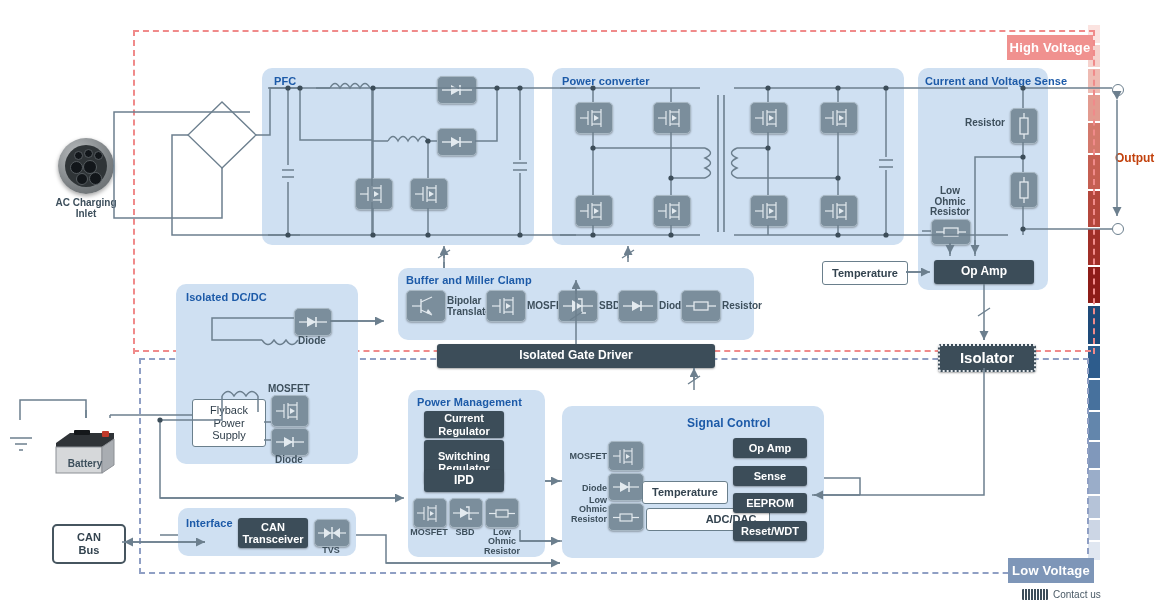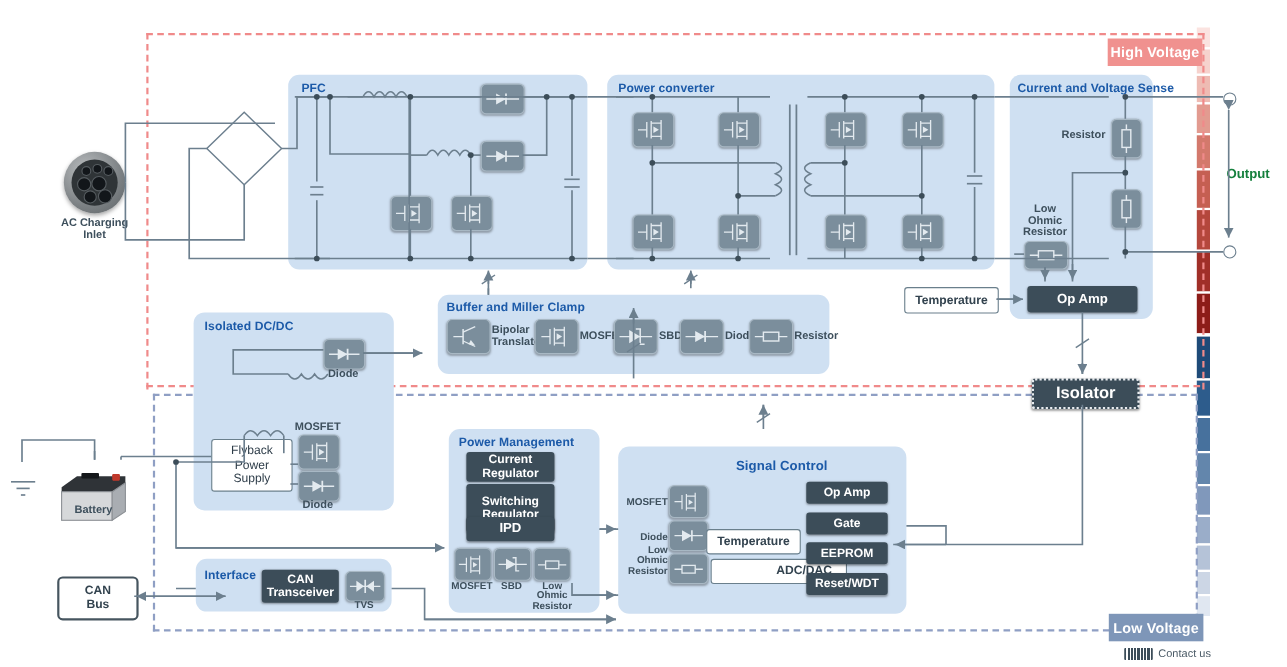--- a/index.html
+++ b/index.html
@@ -38,21 +38,21 @@
   .badge-hv{background:#f0918f;}
   .badge-lv{background:#7e96b8;}
 
   
   .strip{position:absolute;width:12px;}
   .strip div{width:100%;}
 
   
   #ov{position:absolute;left:0;top:0;width:1170px;height:606px;pointer-events:none;}
 
-  .outlbl{position:absolute;color:#15803d;font-weight:bold;font-size:12px;padding-left:20px;}
+  .outlbl{position:absolute;color:#c2410c;font-weight:bold;font-size:12px;padding-left:20px;}
   .contact{position:absolute;display:flex;align-items:center;gap:5px;color:#4a5a66;font-size:10px;}
   .contact .ic{width:26px;height:11px;background:#3c4d59;border-radius:1px;
      background-image:repeating-linear-gradient(90deg,#3c4d59 0 2px,#fff 2px 3px);}
 
   
   .inlet{position:absolute;border-radius:50%;background:radial-gradient(circle at 35% 30%,#b9bcbe,#7c8184 60%,#5c6164);
          box-shadow:0 2px 4px rgba(0,0,0,.35);display:flex;align-items:center;justify-content:center;}
   .inlet .core{width:76%;height:76%;border-radius:50%;background:#2f3437;position:relative;}
   .inlet .pin{position:absolute;border-radius:50%;background:#12161a;border:1px solid #565c60;}
   
@@ -373,20 +373,23 @@
   <div class="lbl" style="left:659px;top:301px;">Diode</div>
 
   <div class="chip" style="left:681px;top:290px;width:38px;height:30px;">
     <svg width="30" height="14" viewBox="0 0 30 14">
         <line x1="0" y1="7" x2="30" y2="7" stroke="#e3eaef" stroke-width="1.3"></line>
         <rect x="8" y="3" width="14" height="8" fill="#7b8e9c" stroke="#e3eaef" stroke-width="1.3"></rect>
       </svg>
   </div>
   <div class="lbl" style="left:722px;top:301px;">Resistor</div>
 
+  <div class="dblk" style="left:437px;top:344px;width:278px;height:24px;font-size:12px;">
+    <span>Isolated Gate Driver</span>
+  </div>
 
   <div class="grp" style="left:176px;top:284px;width:182px;height:180px;"></div>
   <div class="grp-title" style="left:186px;top:291px;">Isolated DC/DC</div>
 
   <div class="chip" style="left:294px;top:308px;width:36px;height:26px;">
     <svg width="28" height="16" viewBox="0 0 28 16">
         <line x1="0" y1="8" x2="28" y2="8" stroke="#e3eaef" stroke-width="1.3"></line>
         <polygon points="8,3 8,13 17,8" fill="#e3eaef"></polygon>
         <line x1="17" y1="3" x2="17" y2="13" stroke="#e3eaef" stroke-width="1.6"></line>
       </svg>
@@ -463,21 +466,21 @@
         <rect x="7" y="3" width="12" height="7" fill="#7b8e9c" stroke="#e3eaef" stroke-width="1.2"></rect>
       </svg>
   </div>
   <div class="lbl c" style="left:479px;top:528px;width:46px;font-size:9px;">
     <div>Low</div>
     <div>Ohmic</div>
     <div>Resistor</div>
   </div>
 
   <div class="grp" style="left:562px;top:406px;width:262px;height:152px;"></div>
-  <div class="grp-title" style="left:669px;top:416px;font-size:12px;">Signal Control</div>
+  <div class="grp-title" style="left:687px;top:416px;font-size:12px;">Signal Control</div>
 
   <div class="lbl r" style="left:565px;top:452px;width:42px;font-size:9px;">MOSFET</div>
   <div class="chip" style="left:608px;top:441px;width:34px;height:28px;">
     <svg width="26" height="21" viewBox="0 0 26 21">
         <line x1="0" y1="10" x2="7" y2="10" stroke="#e3eaef" stroke-width="1.1"></line>
         <line x1="7" y1="4" x2="7" y2="17" stroke="#e3eaef" stroke-width="1.1"></line>
         <line x1="11" y1="3" x2="11" y2="18" stroke="#e3eaef" stroke-width="1.1"></line>
         <line x1="11" y1="5" x2="19" y2="5" stroke="#e3eaef" stroke-width="1.1"></line>
         <line x1="11" y1="16" x2="19" y2="16" stroke="#e3eaef" stroke-width="1.1"></line>
         <line x1="19" y1="2" x2="19" y2="19" stroke="#e3eaef" stroke-width="1.1"></line>
@@ -510,21 +513,21 @@
     <span>Temperature</span>
   </div>
   <div class="wblk" style="left:646px;top:508px;width:76px;height:21px;font-size:11px;padding-left:46px;">
     <span>ADC/DAC</span>
   </div>
 
   <div class="dblk" style="left:733px;top:438px;width:74px;height:20px;font-size:11px;">
     <span>Op Amp</span>
   </div>
   <div class="dblk" style="left:733px;top:466px;width:74px;height:20px;font-size:11px;">
-    <span>Gate</span>
+    <span>Sense</span>
   </div>
   <div class="dblk" style="left:733px;top:493px;width:74px;height:20px;font-size:11px;">
     <span>EEPROM</span>
   </div>
   <div class="dblk" style="left:733px;top:521px;width:74px;height:20px;font-size:11px;">
     <span>Reset/WDT</span>
   </div>
 
   <div class="grp" style="left:178px;top:508px;width:178px;height:48px;"></div>
   <div class="grp-title" style="left:186px;top:517px;font-size:11px;">Interface</div>

